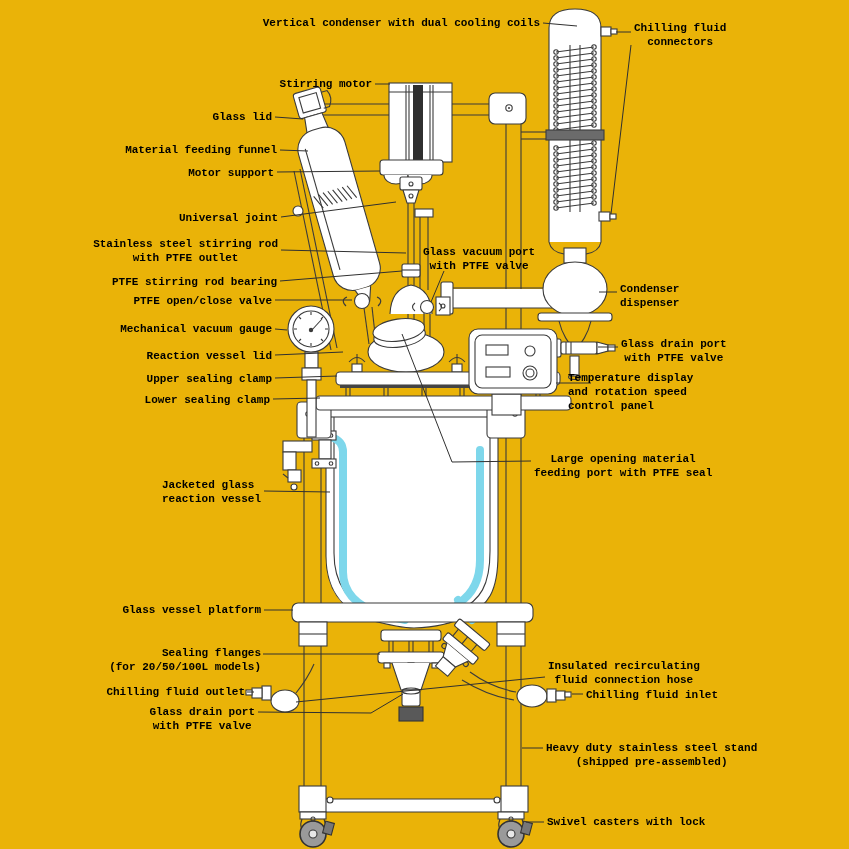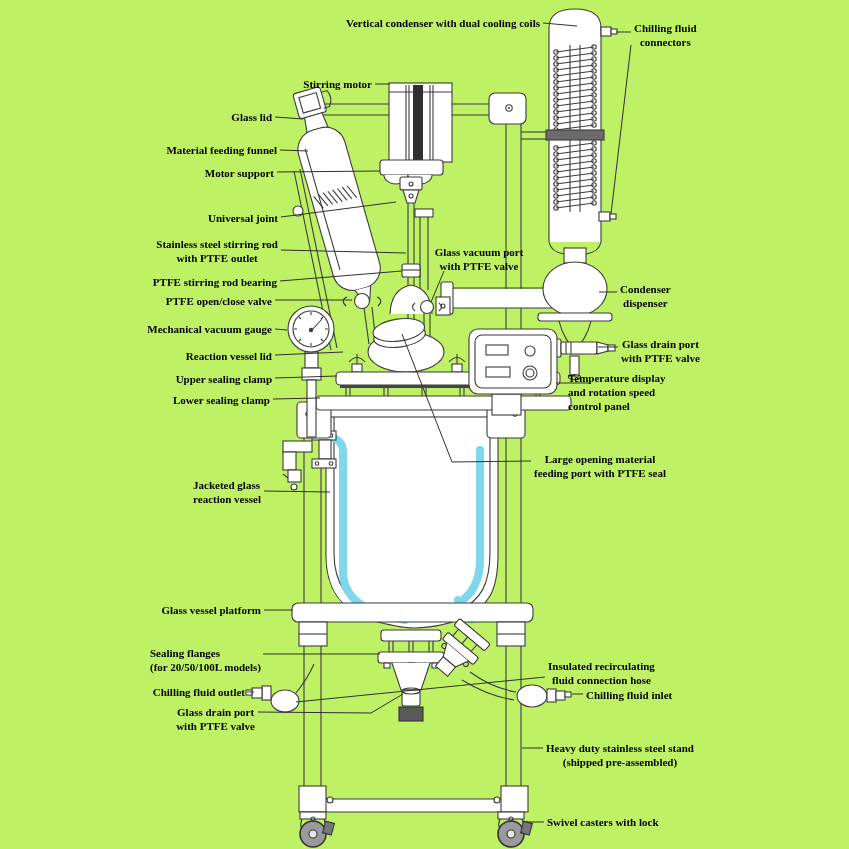--- a/index.html
+++ b/index.html
@@ -1,17 +1,17 @@
 <!DOCTYPE html>
 <html><head>
 <meta charset="utf-8">
 <style>
   html,body{margin:0;padding:0;background:#fff;}
-  #canvas{position:relative;width:849px;height:849px;background:#bef264;overflow:hidden;
-          font-family:Liberation Serif, serif;}
+  #canvas{position:relative;width:849px;height:849px;background:#eab308;overflow:hidden;
+          font-family:Liberation Mono, monospace;}
   #art,#leader-svg{position:absolute;left:0;top:0;}
   #art *{stroke:#3b3b3b;fill:none;stroke-width:1.1;}
   #art .w{fill:#ffffff;}
   #art .nf{stroke:none;fill:#ffffff;}
   #art .dark{fill:#6b6b6b;}
   #art .mstripe{fill:#2f2f2f;stroke:none;}
   #art .gap{fill:#444;stroke:none;}
   #art .cap{fill:#595959;stroke:#333;}
   #art .wheel{fill:#9a9a9a;stroke:#333;stroke-width:1.6;}
   #art .hub{fill:#e8e8e8;}
@@ -372,21 +372,21 @@
       <div class="lbl" style="top: 337px; left: 621px; text-align: center;">Glass drain port
 with PTFE valve</div>
       <div class="lbl" style="top: 371px; left: 568px; ">Temperature display
 and rotation speed
 control panel</div>
       <div class="lbl" style="top: 452px; left: 534px; text-align: center;">Large opening material
 feeding port with PTFE seal</div>
       <div class="lbl" style="top: 478px; right: 588px; ">Jacketed glass
 reaction vessel</div>
       <div class="lbl" style="top: 603px; right: 588px; text-align: right;">Glass vessel platform</div>
-      <div class="lbl" style="top: 646px; right: 588px; text-align: left;">Sealing flanges
+      <div class="lbl" style="top: 646px; right: 588px; text-align: right;">Sealing flanges
 (for 20/50/100L models)</div>
       <div class="lbl" style="top: 685px; right: 604px; text-align: right;">Chilling fluid outlet</div>
       <div class="lbl" style="top: 705px; right: 594px; text-align: center;">Glass drain port
 with PTFE valve</div>
       <div class="lbl" style="top: 659px; left: 548px; text-align: center;">Insulated recirculating
 fluid connection hose</div>
       <div class="lbl" style="top: 688px; left: 586px; text-align: left;">Chilling fluid inlet</div>
       <div class="lbl" style="top: 741px; left: 546px; text-align: center;">Heavy duty stainless steel stand
 (shipped pre-assembled)</div>
       <div class="lbl" style="top: 815px; left: 547px; text-align: left;">Swivel casters with lock</div>

